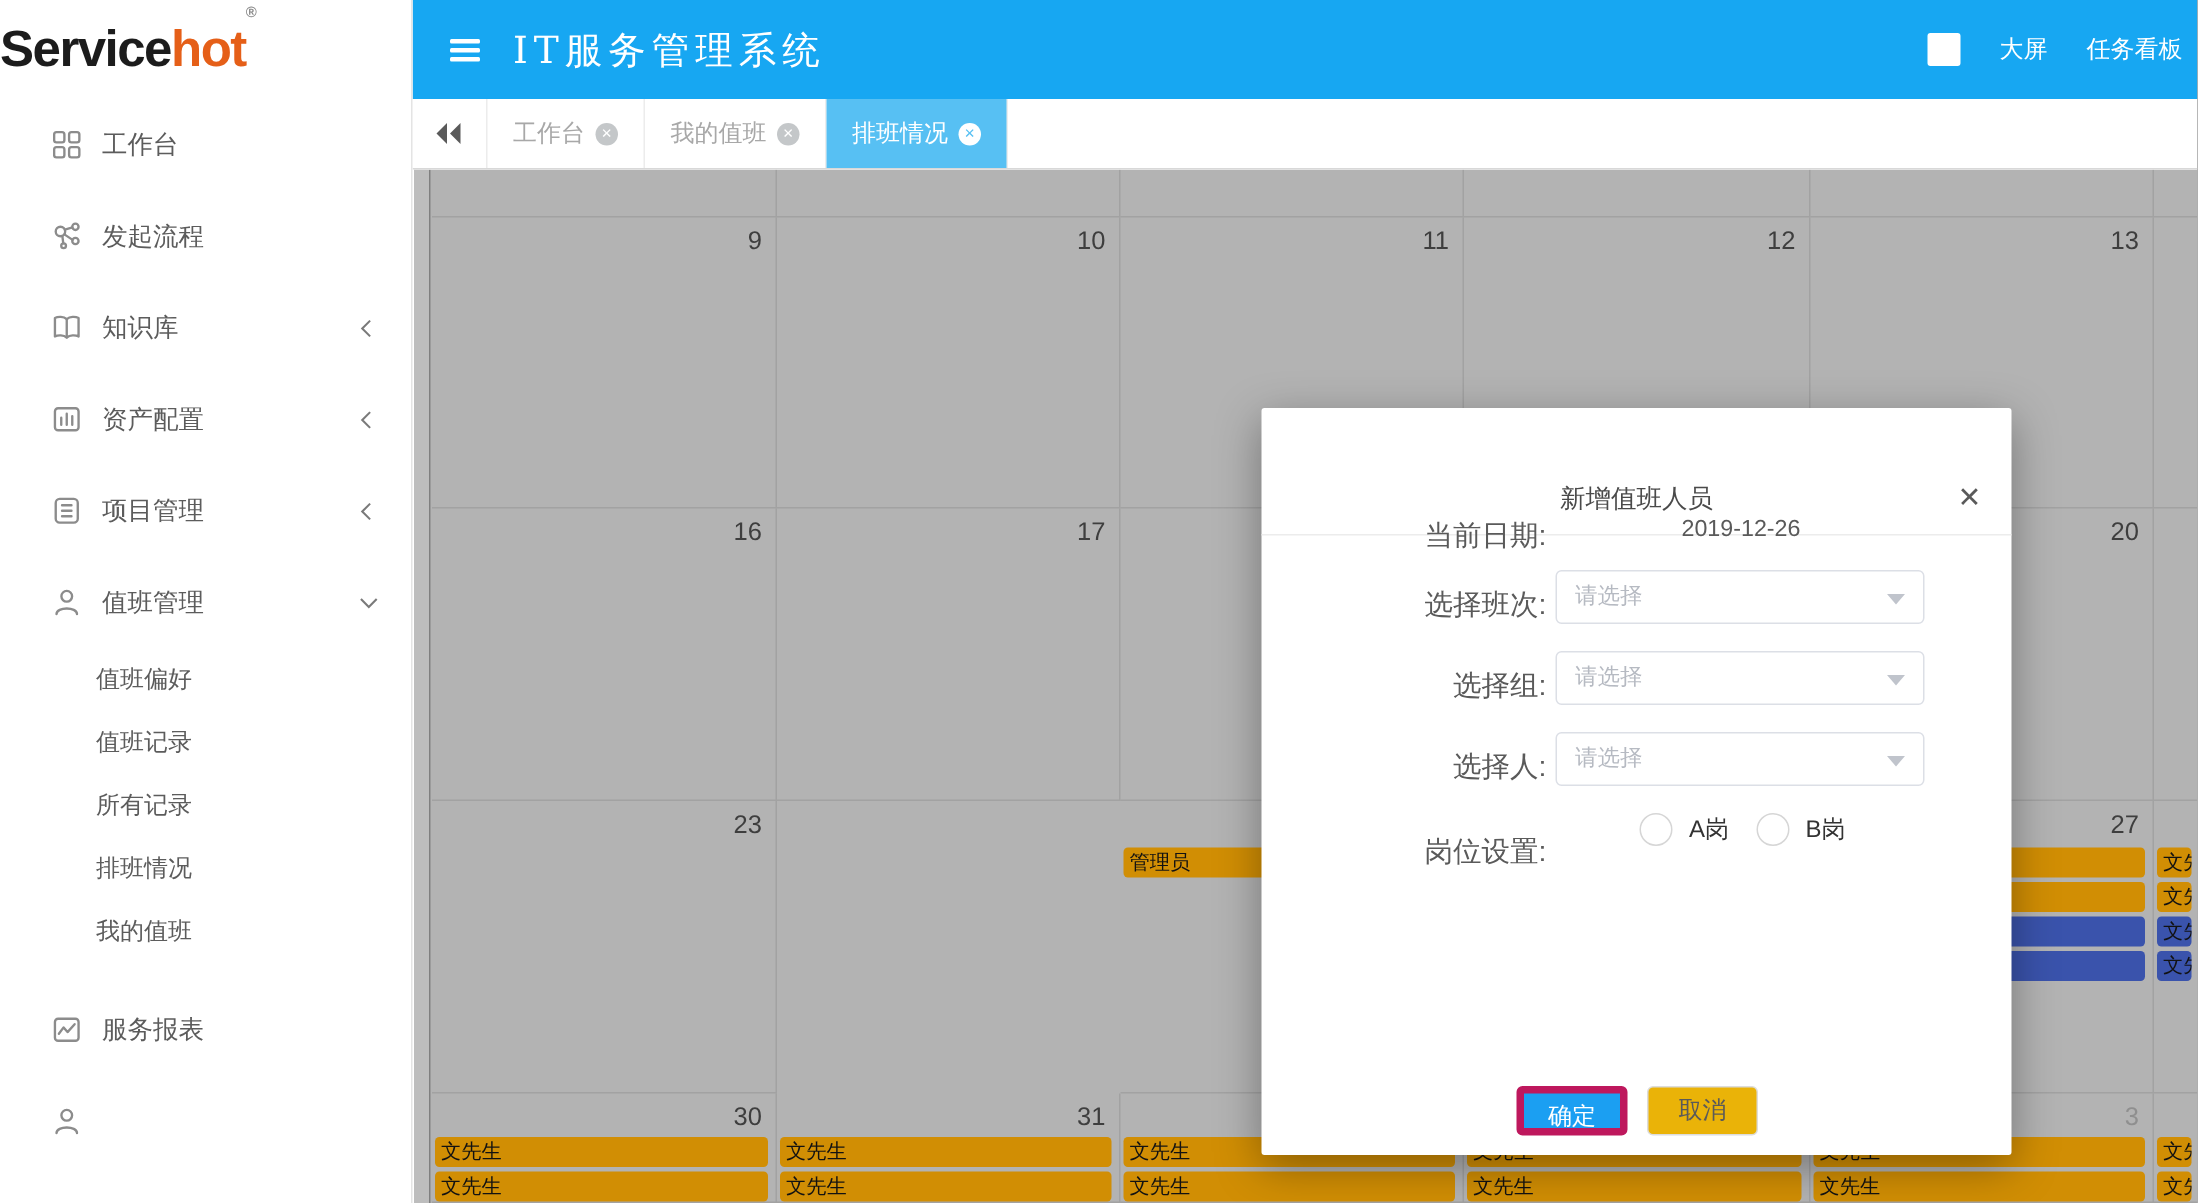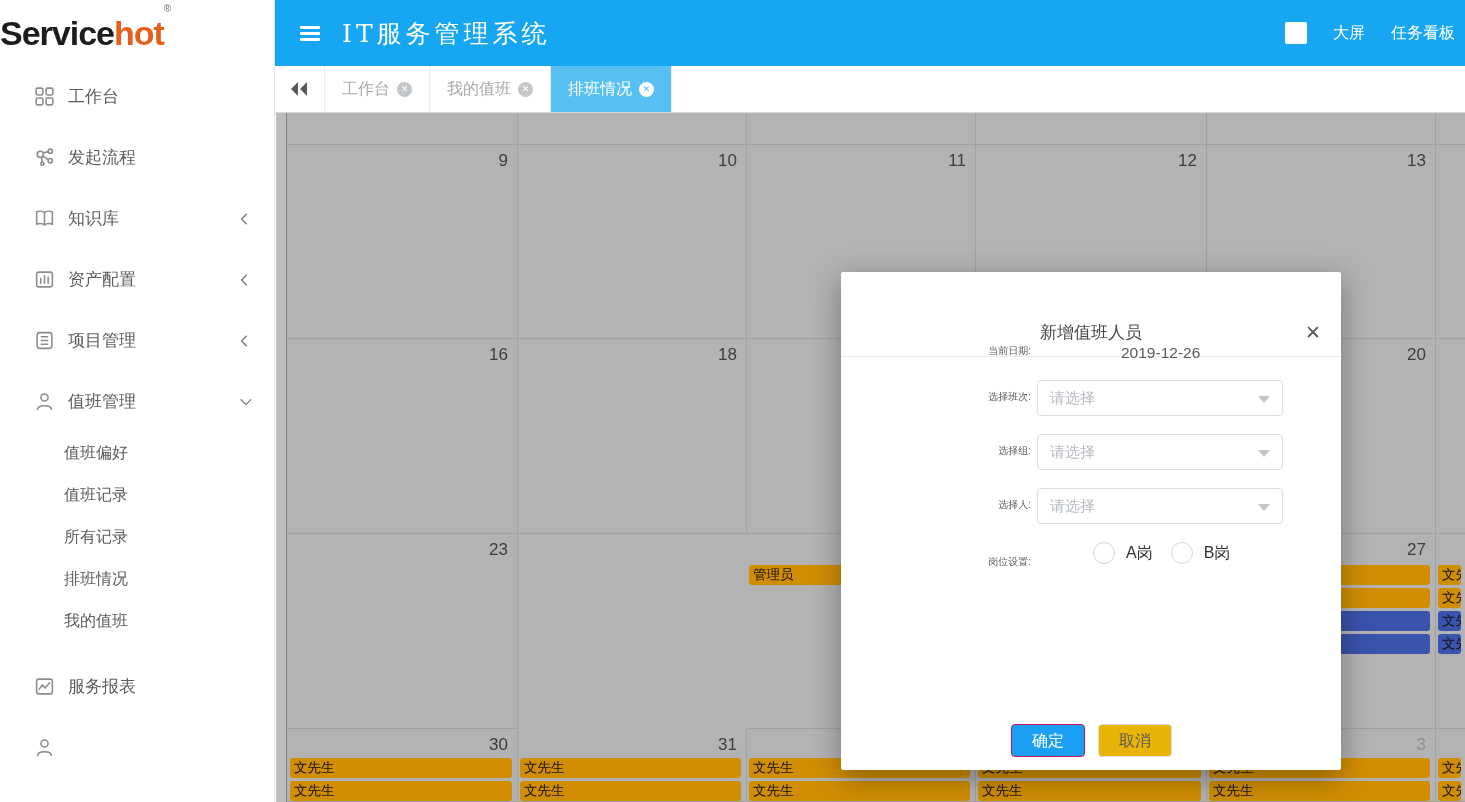--- a/index.html
+++ b/index.html
@@ -43,30 +43,30 @@
   .cell { position:absolute; border-right:1px solid #a2a2a2; border-bottom:1px solid #a2a2a2; }
   .cell .dnum { position:absolute; top:6px; right:9px; font-size:17px; color:#3e3e3e; }
   .cell .dnum.muted { color:#8f8f8f; }
   .evs { position:absolute; left:2px; right:5px; display:flex; flex-direction:column; gap:3px; }
   .ev { height:20px; border-radius:3px; font-size:13.5px; line-height:20px; color:#121212; padding:0 4px; overflow:hidden; white-space:nowrap; cursor:pointer; }
   
   .modal { position:absolute; left:841px; top:272px; width:500px; height:498px; background:#fff; border-radius:2px; box-shadow:0 8px 30px rgba(0,0,0,.35); z-index:20; }
   .modal-hd { height:49px; border-bottom:1px solid #ececec; position:relative;margin-top:36px; }
   .modal-title { text-align:center; line-height:49px; font-size:17px; color:#4a4a4a; }
   .modal-close { position:absolute; right:20px; top:0; height:49px; display:flex; align-items:center; font-size:19px; color:#5a5a5a; cursor:pointer; }
-  .f-label { position:absolute; left:0; width:190px; text-align:right; font-size:10px; color:#5a5a5a; }
+  .f-label { position:absolute; left:0; width:190px; text-align:right; font-size:19px; color:#5a5a5a; }
   .f-value { position:absolute; left:280px; font-size:15.5px; color:#5a5a5a; }
   .sel { position:absolute; left:196px; width:246px; height:36px; border:1px solid #dcdfe6; border-radius:4px; background:#fff; cursor:pointer; }
   .sel .ph { position:absolute; left:12px; line-height:34px; font-size:15px; color:#b6bac2; }
   .sel .caret { position:absolute; right:12px; top:15px; width:0; height:0; border-left:6px solid transparent; border-right:6px solid transparent; border-top:7px solid #c0c4cc; }
   .radio-row { position:absolute; left:252px; top:270px; display:flex; align-items:center; }
   .radio { width:22px; height:22px; border:1px solid #d6d6d6; border-radius:50%; background:#fff; cursor:pointer; flex:0 0 auto; }
   .radio-lab { font-size:16px; color:#333; margin:0 18px 0 11px; cursor:pointer; }
   .btn { position:absolute; top:452px; width:74px; height:33px; border-radius:4px; font-size:16px; text-align:center; line-height:31px; cursor:pointer; }
-  .btn-ok { left:170px; background:#1b9ff2; color:#fff; border:1px solid #be185d; }
+  .btn-ok { left:170px; background:#1b9ff2; color:#fff; border:5px solid #be185d; }
   .btn-cancel { left:257px; background:#eab308; color:#5a5a5a; border:1px solid #dcdcdc; }
 </style>
 </head>
 <body>
 
 <div class="app">
 
   <aside class="sidebar">
     <div class="logo">
       <span class="logo-text"><span>Service</span><span class="hot">hot</span><span class="logo-reg">®</span></span>
@@ -249,21 +249,21 @@
         <span class="dnum">12</span>
       </div>
       <div class="cell" style="left: 931px; top: 32px; width: 229px; height: 194px;">
         <span class="dnum">13</span>
       </div>
       <div class="cell" style="left: 1160px; top: 32px; width: 31px; height: 194px;"></div>
       <div class="cell" style="left: 12px; top: 226px; width: 230px; height: 195px;">
         <span class="dnum">16</span>
       </div>
       <div class="cell" style="left: 242px; top: 226px; width: 229px; height: 195px;">
-        <span class="dnum">18</span>
+        <span class="dnum">17</span>
       </div>
       <div class="cell" style="left: 471px; top: 226px; width: 229px; height: 195px;"></div>
       <div class="cell" style="left: 700px; top: 226px; width: 231px; height: 195px;"></div>
       <div class="cell" style="left: 931px; top: 226px; width: 229px; height: 195px;">
         <span class="dnum">20</span>
       </div>
       <div class="cell" style="left: 1160px; top: 226px; width: 31px; height: 195px;"></div>
       <div class="cell" style="left: 12px; top: 421px; width: 230px; height: 195px;">
         <span class="dnum">23</span>
       </div>

